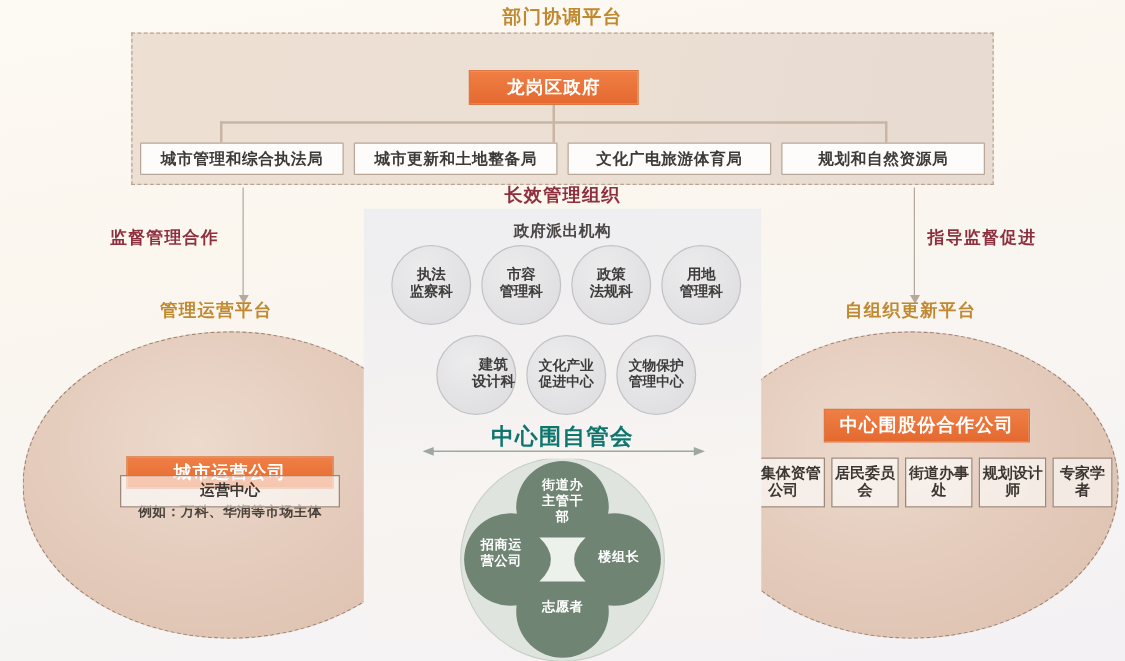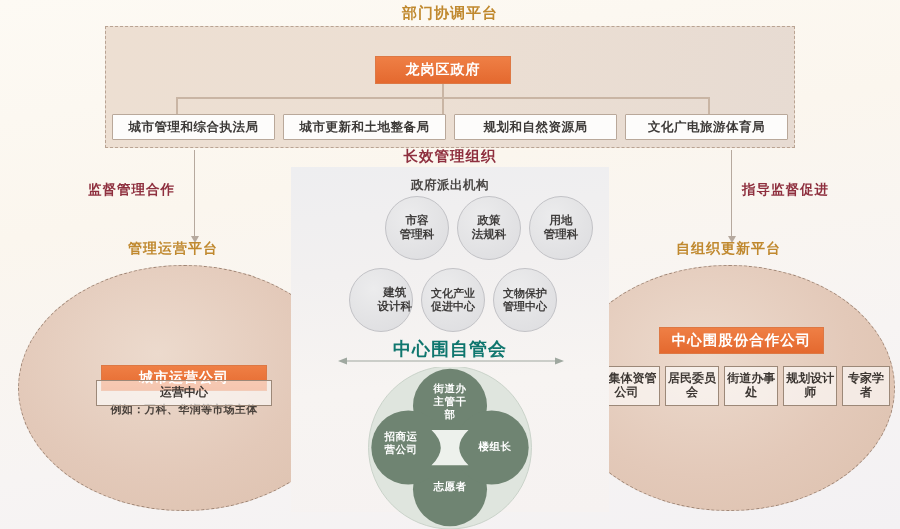--- a/index.html
+++ b/index.html
@@ -109,22 +109,22 @@
 
   <div class="abs ln" style="left:442px;top:84px;width:1.5px;height:14px;"></div>
   <div class="abs ln" style="left:176px;top:97px;width:533px;height:1.5px;"></div>
   <div class="abs ln" style="left:176px;top:97px;width:1.5px;height:17px;"></div>
   <div class="abs ln" style="left:442px;top:97px;width:1.5px;height:17px;"></div>
   <div class="abs ln" style="left:708px;top:97px;width:1.5px;height:17px;"></div>
 
   <div class="abs dept-row">
     <div class="dept">城市管理和综合执法局</div>
     <div class="dept">城市更新和土地整备局</div>
+    <div class="dept">文化广电旅游体育局</div>
     <div class="dept">规划和自然资源局</div>
-    <div class="dept">文化广电旅游体育局</div>
   </div>
 
   <div class="abs arrow-line" style="left:194px;top:150px;height:88px;"></div>
   <div class="abs arrow-head" style="left:190.5px;top:236px;"></div>
   <div class="abs side-label" style="left:88px;top:181px;">监督管理合作</div>
 
   <div class="abs arrow-line" style="left:731px;top:150px;height:88px;"></div>
   <div class="abs arrow-head" style="left:727.5px;top:236px;"></div>
   <div class="abs side-label" style="left:742px;top:181px;">指导监督促进</div>
 
@@ -160,20 +160,25 @@
   <div class="abs ctr" style="left:291px;top:146px;width:318px;height:20px;">
     <span class="center-title">长效管理组织</span>
   </div>
 
   <div class="abs center-panel"></div>
 
   <div class="abs ctr" style="left:291px;top:176px;width:318px;height:18px;">
     <span class="c-head">政府派出机构</span>
   </div>
 
+  <div class="abs circ" style="left:313px;top:196px;width:64px;height:64px;">
+    <span>
+      <span>执法</span><br><span>监察科</span>
+    </span>
+  </div>
   <div class="abs circ" style="left:385px;top:196px;width:64px;height:64px;">
     <span>
       <span>市容</span><br><span>管理科</span>
     </span>
   </div>
   <div class="abs circ" style="left:457px;top:196px;width:64px;height:64px;">
     <span>
       <span>政策</span><br><span>法规科</span>
     </span>
   </div>

